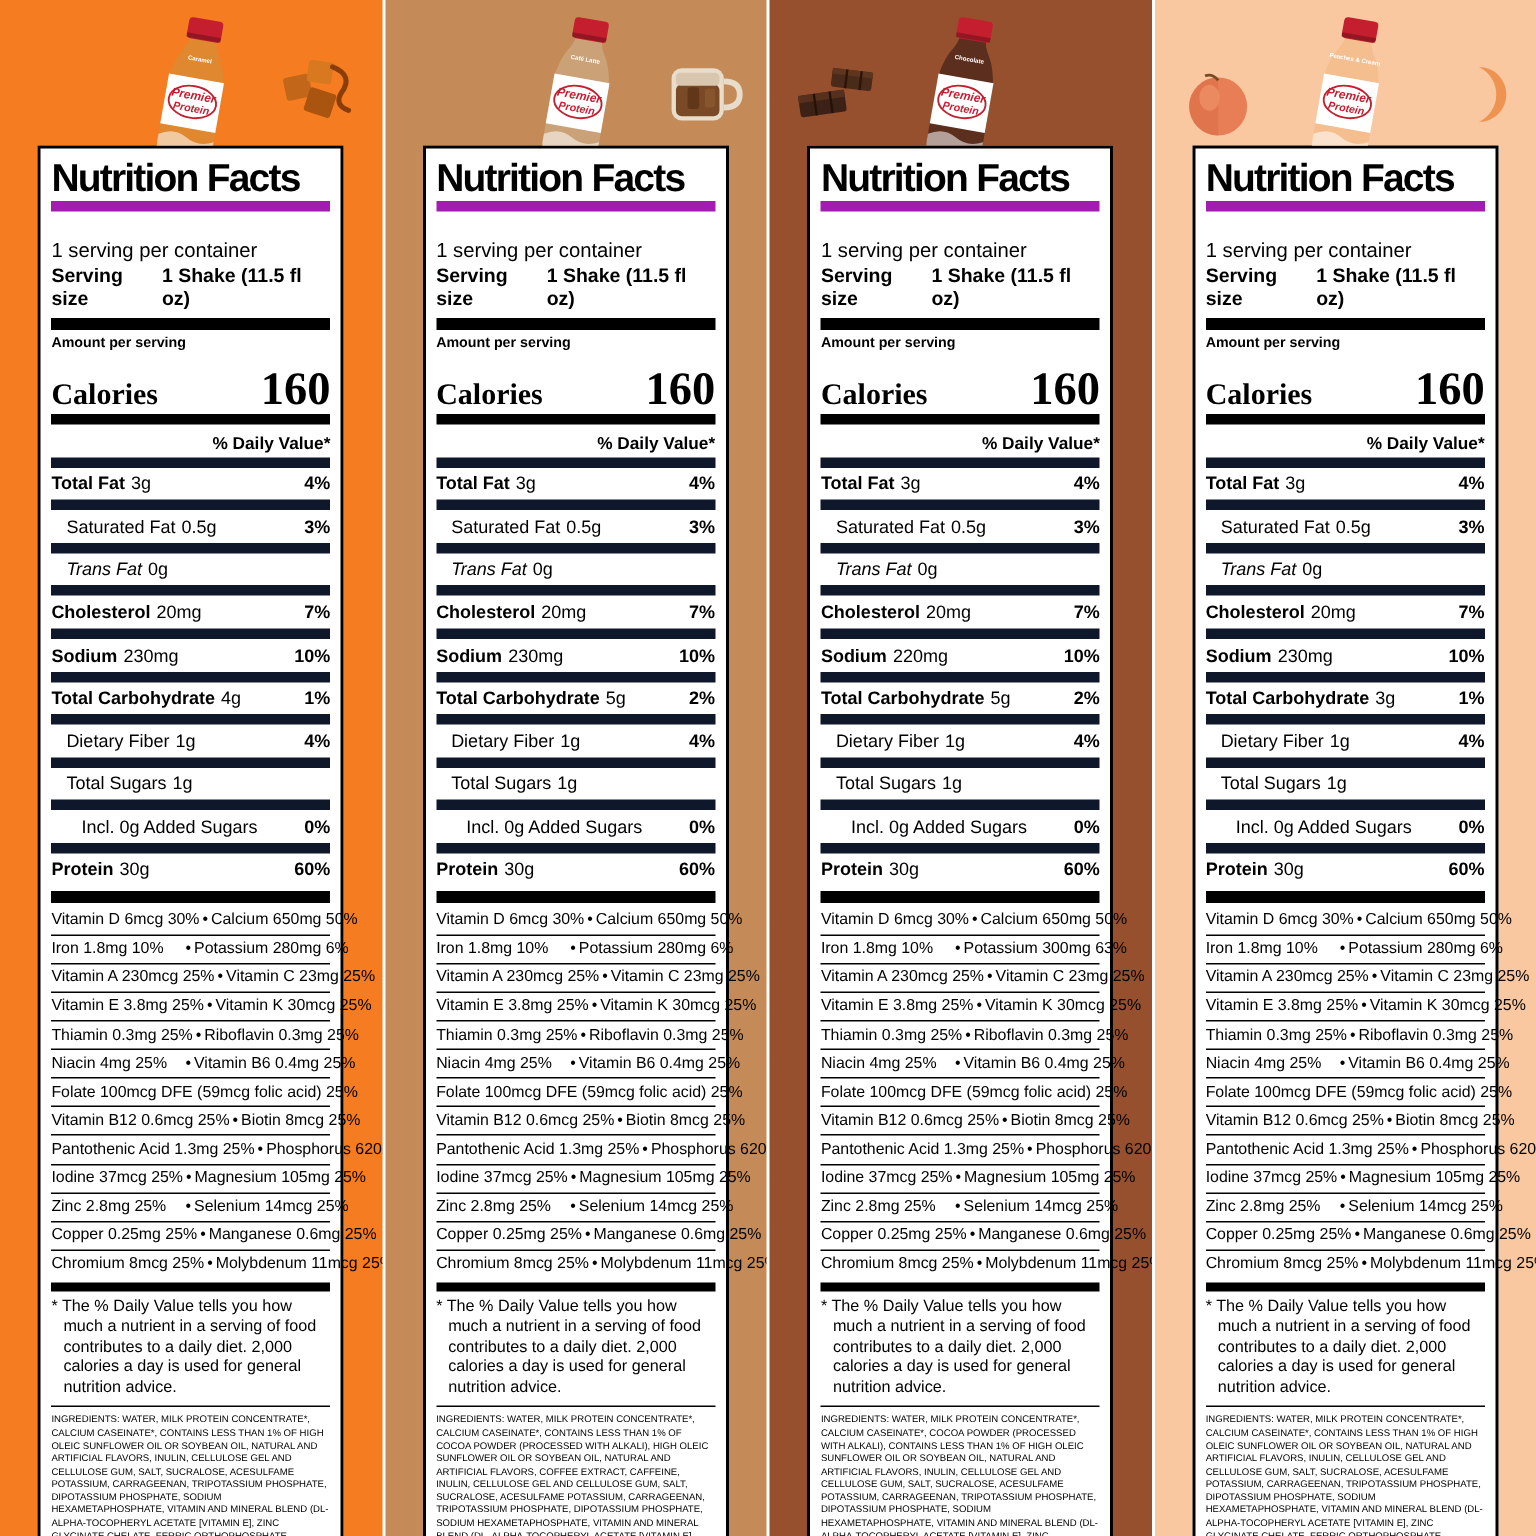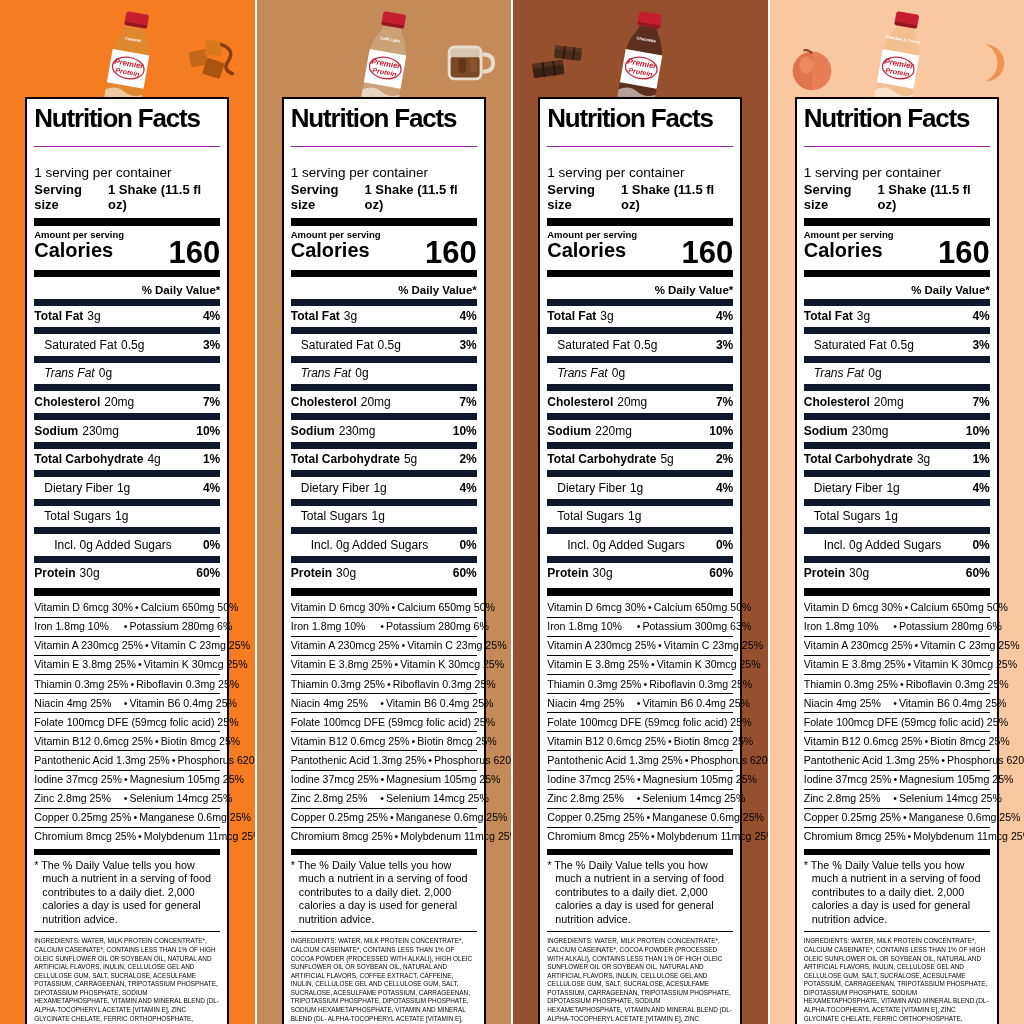--- a/index.html
+++ b/index.html
@@ -28,29 +28,29 @@
   .garnish.left{left:16px;top:40px;}
   .garnish.right{right:13px;top:33px;}
   
   .nf{
     box-sizing:border-box;width:204px;margin:0 auto;
     background:#fff;border:2px solid #000;
     padding:6px 7px 7px 7px;
   }
   .nf-title{
     margin:0;font-size:26px;font-weight:bold;letter-spacing:-1.2px;line-height:1.05;
-    border-bottom:1px solid #a21caf;padding-bottom:14px;
+    border-bottom:7px solid #a21caf;padding-bottom:2px;
   }
   .nf-serving1{font-size:13.5px;margin-top:18px;}
   .nf-serving2{font-size:13px;font-weight:bold;display:flex;margin-top:2px;padding-bottom:3px;}
   .bar{height:8px;background:#000;margin:3px 0;}
   .bar.b2{height:7px;}
   .bar.b4{height:6px;}
   .nf-aps{font-size:9.5px;font-weight:bold;margin-top:2px;}
-  .nf-cal{display:flex;justify-content:space-between;margin-top:0;}
+  .nf-cal{display:flex;justify-content:space-between;align-items:flex-end;margin-top:12px;font-family:Liberation Serif, serif;}
   .cal-word{font-size:20px;font-weight:bold;line-height:1;}
   .cal-num{font-size:31px;font-weight:bold;line-height:.85;}
   .nf-dvh{font-size:11.5px;font-weight:bold;text-align:right;padding:4px 0 3px 0;}
   .nrow{display:flex;align-items:baseline;border-top:7px solid #0f172a;padding:4.5px 0;font-size:12px;line-height:1.05;}
   .nrow .nname{white-space:nowrap;}
   .nrow.b .nname{font-weight:bold;}
   .nrow.it .nname{font-style:italic;}
   .nrow.i1{padding-left:10px;}
   .nrow.i2{padding-left:20px;text-align:center;}
   .nrow .namt{margin-left:4px;white-space:nowrap;}

